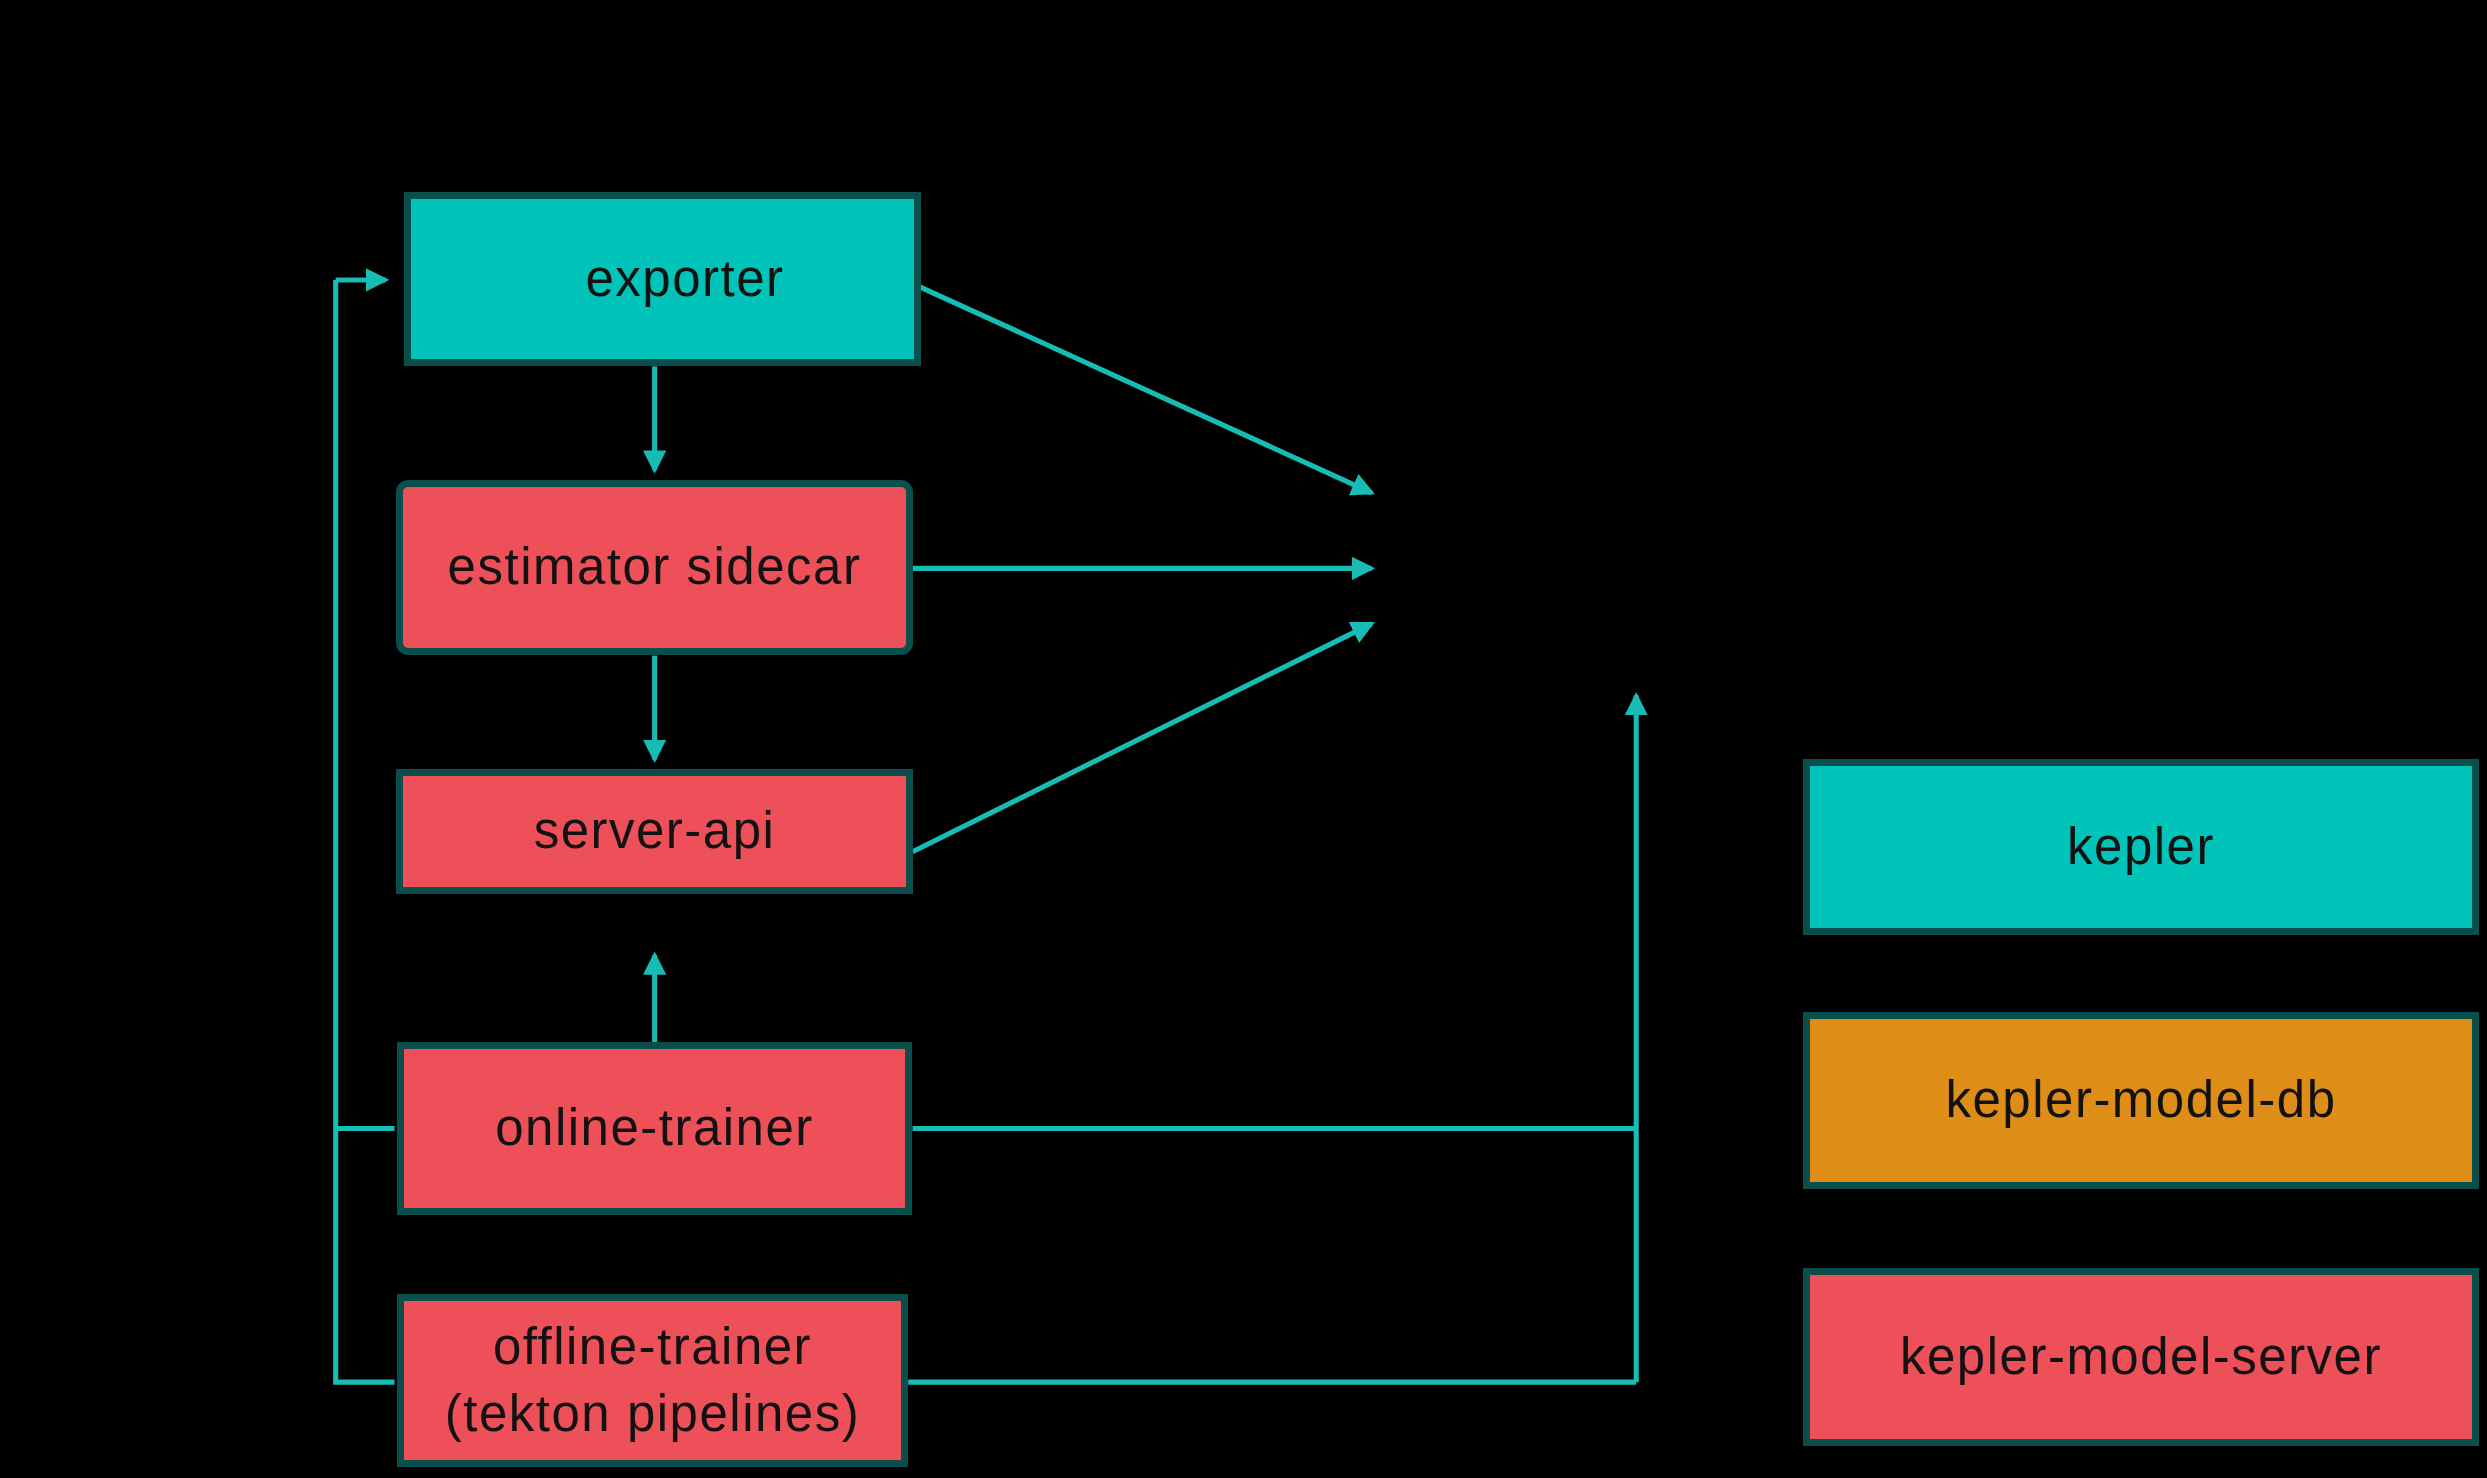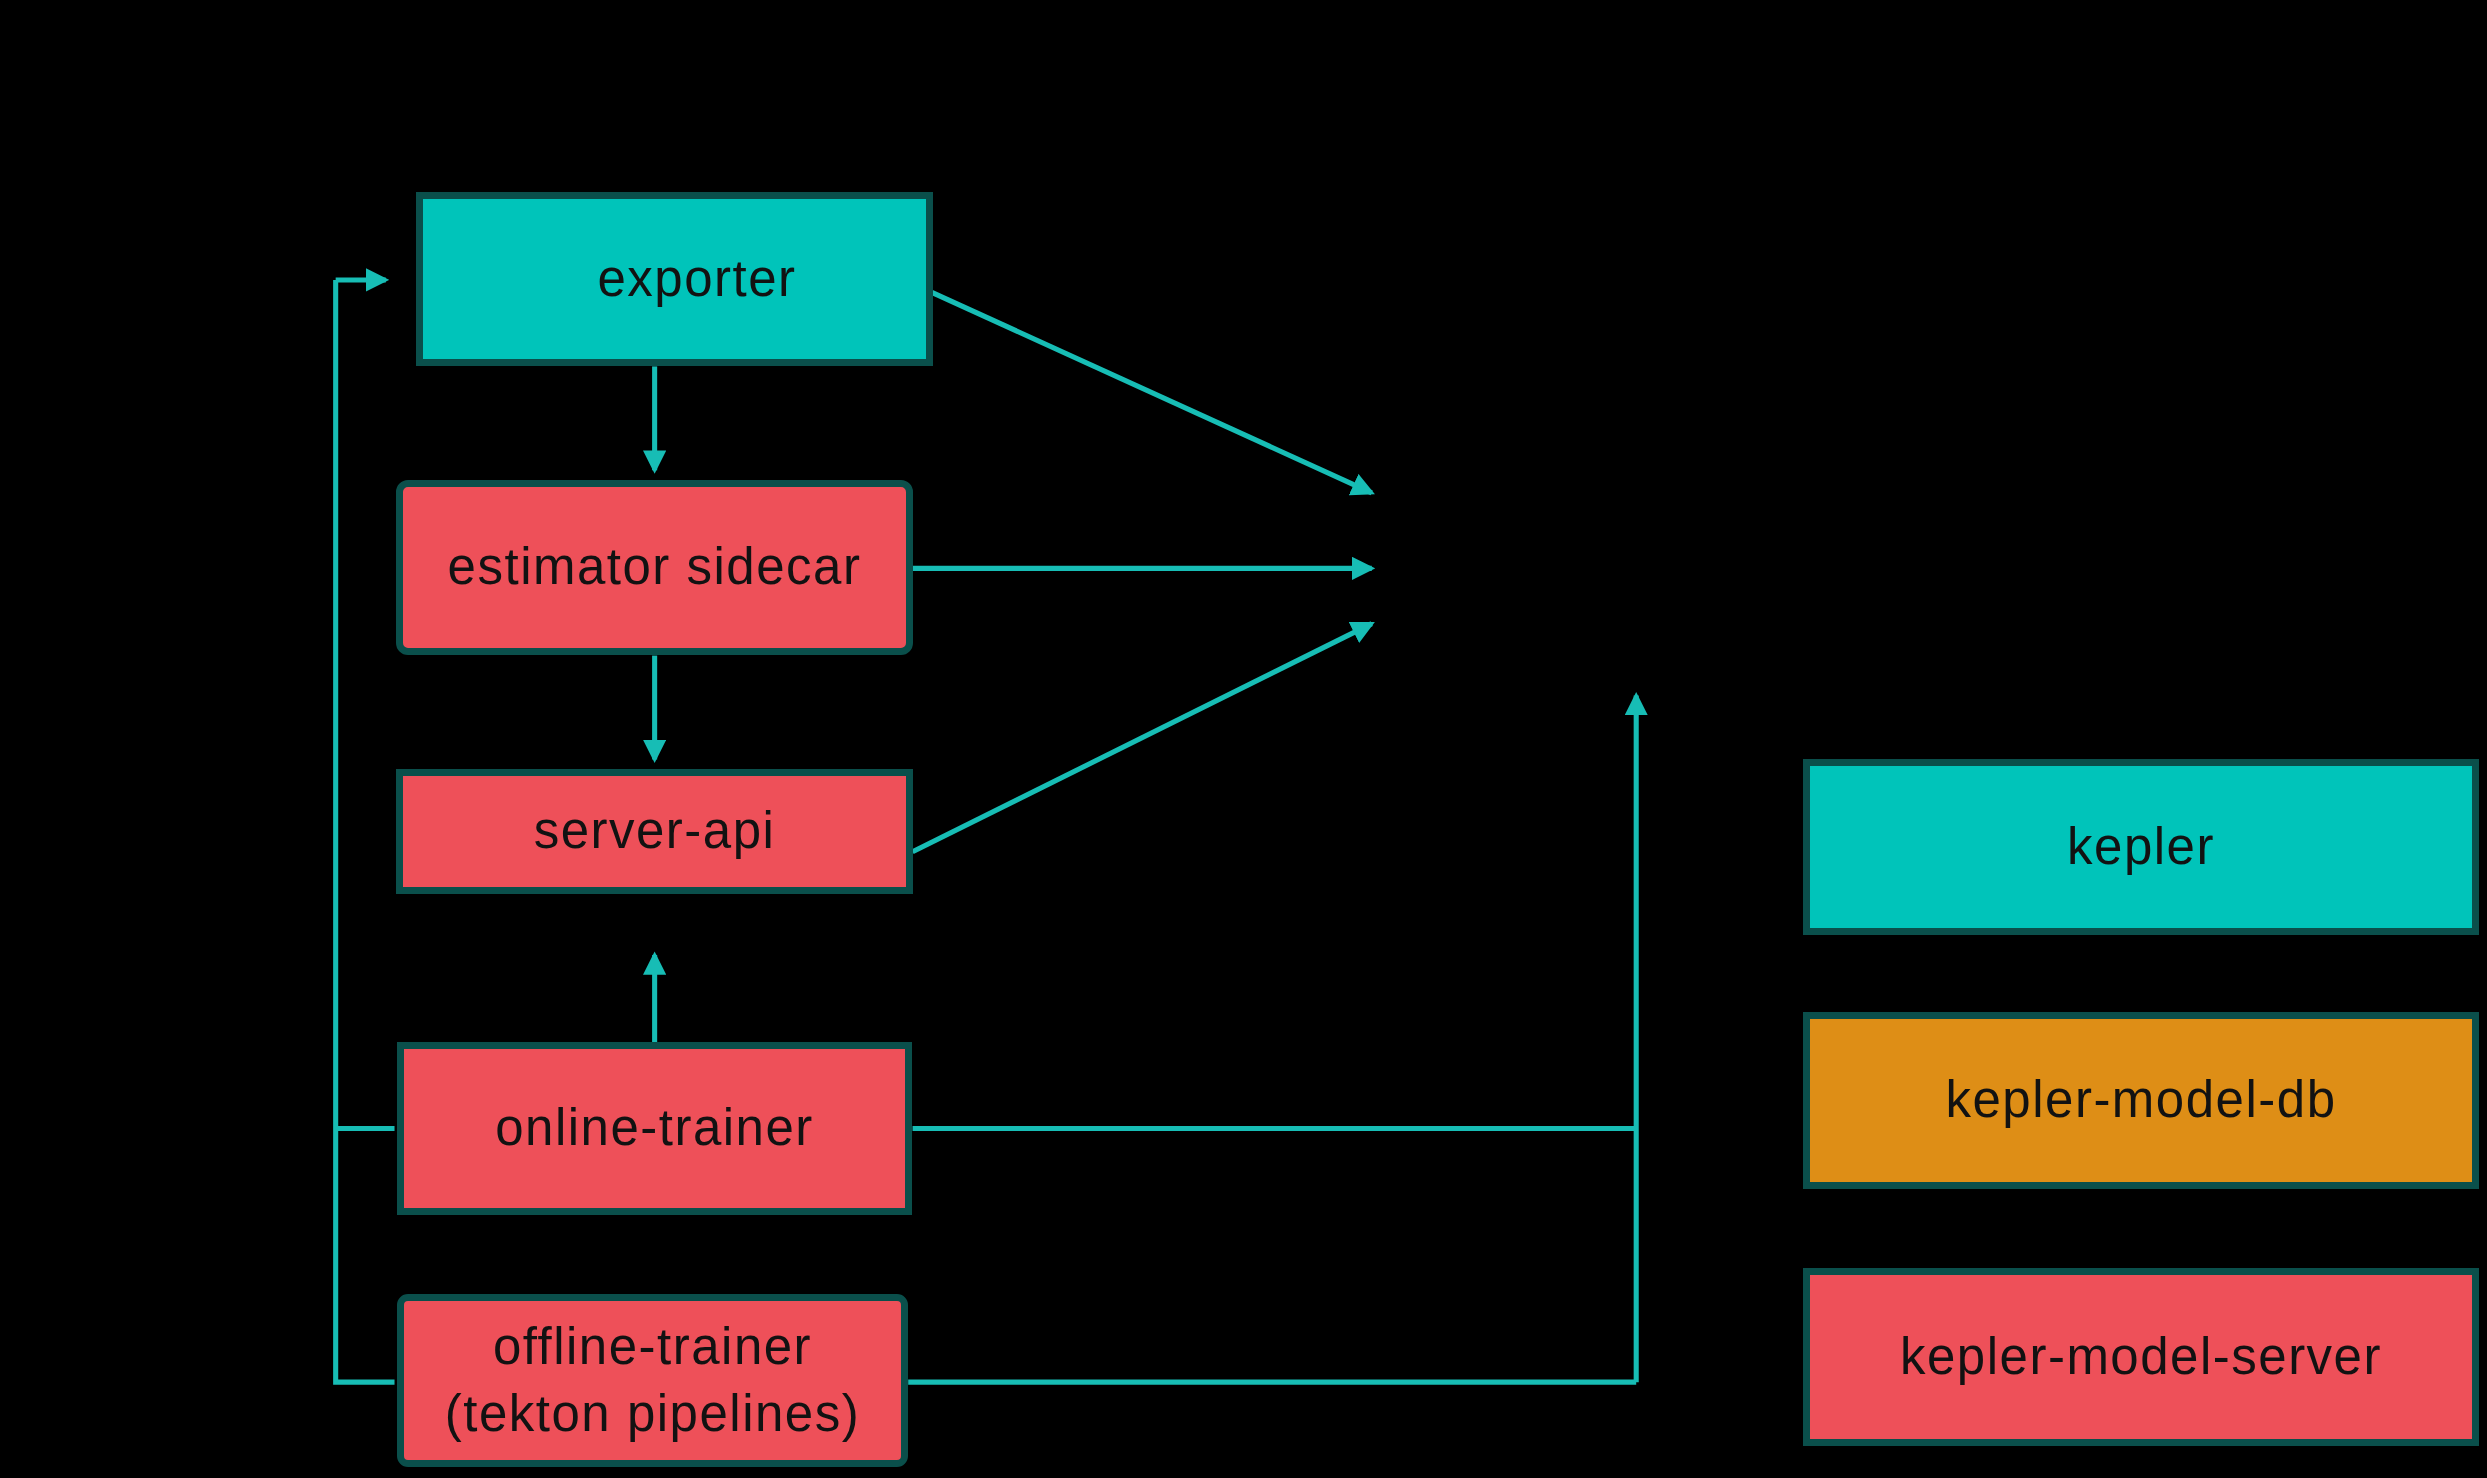--- a/index.html
+++ b/index.html
@@ -34,25 +34,25 @@
     color: #121212;
     font-size: 51px;
     letter-spacing: 1.5px;
     line-height: 1.3;
   }
   .teal   { background: #00c4ba; }
   .red    { background: #ee5059; }
   .orange { background: #de8e16; }
 
   
-  #n-exporter   { left: 416px;  top: 192px;  width: 517px; height: 174px; padding-left: 45px; }
+  #n-exporter   { left: 404px;  top: 192px;  width: 517px; height: 174px; padding-left: 45px; }
   #n-estimator  { left: 396px;  top: 480px;  width: 517px; height: 175px; border-radius: 12px; }
   #n-serverapi  { left: 396px;  top: 769px; width: 517px; height: 125px; }
   #n-online     { left: 397px;  top: 1042px; width: 515px; height: 173px; }
-  #n-offline    { left: 397px;  top: 1294px; width: 511px; height: 173px; border-radius: 11px; }
+  #n-offline    { left: 397px;  top: 1294px; width: 511px; height: 173px; }
   #n-modeldb    { left: 1382px; top: 331px;  width: 509px; height: 350px; }
 
   
   #lg-kepler       { left: 1803px; top: 759px; width: 676px; height: 176px; }
   #lg-kepler-db    { left: 1803px; top: 1012px; width: 676px; height: 177px; text-align: center; }
   #lg-kepler-srv   { left: 1803px; top: 1268px; width: 676px; height: 178px; }
 </style>
 </head>
 <body>
 

